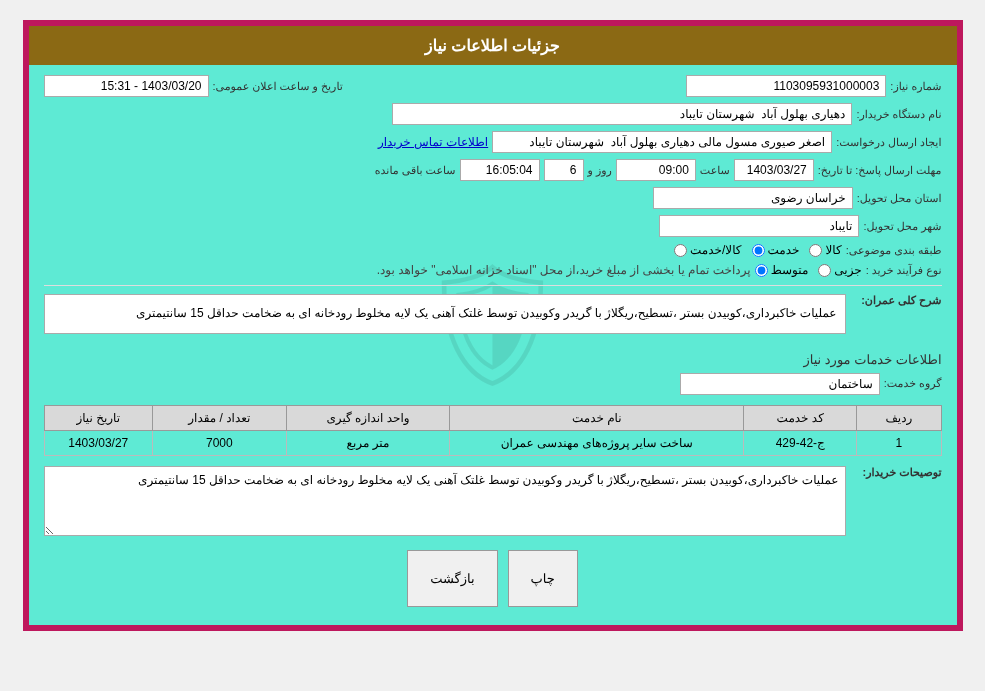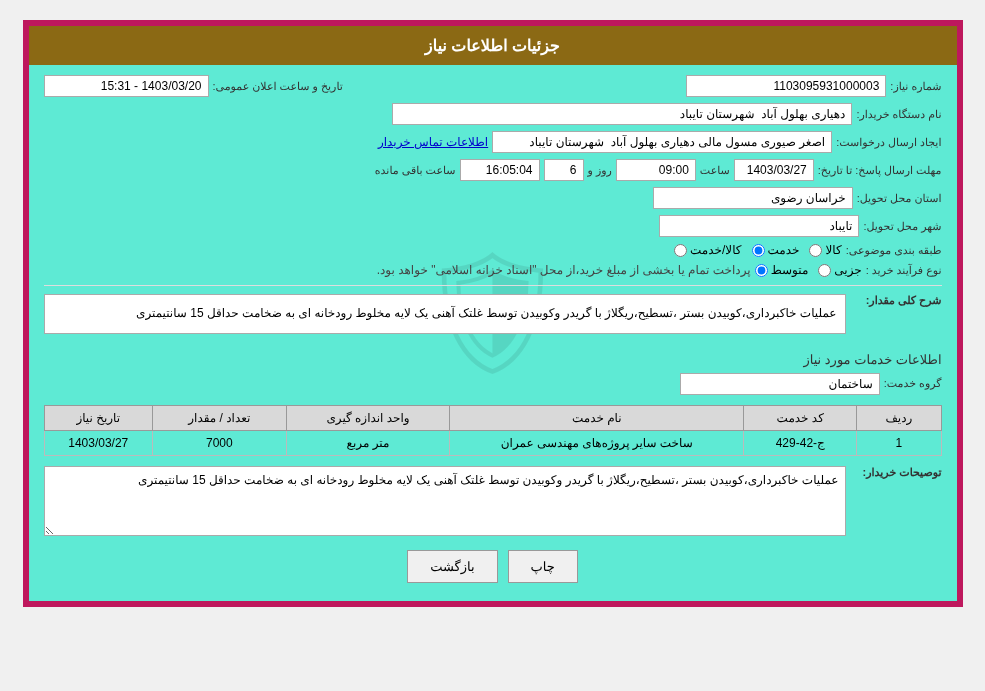--- a/index.html
+++ b/index.html
@@ -108,21 +108,21 @@
       width: 100%;
     }
     .button-bar {
       text-align: center;
       margin: 14px 0 8px 0;
       display: flex;
       justify-content: center;
       gap: 10px;
     }
     .btn {
-      padding: 8px 22px;
+      padding: 20px 22px;
       font-size: 13px;
       font-family: Tahoma, Arial, sans-serif;
       border: 1px solid #999;
       cursor: pointer;
       background: #f0f0f0;
     }
     .btn-print {
       background: #f0f0f0;
       border: 1px solid #999;
     }
@@ -248,21 +248,21 @@
           <span>متوسط</span>
           <input type="radio" name="farayand" value="motavaset" checked="" style="">
         </div>
       </div>
       <span class="notice-text">پرداخت تمام یا بخشی از مبلغ خرید،از محل "اسناد خزانه اسلامی" خواهد بود.</span>
     </div>
 
     <div class="divider-section"></div>
 
     <div class="full-row">
-      <span class="col-label" style="min-width:90px;font-weight:bold;">شرح کلی مقدار:</span>
+      <span class="col-label" style="min-width:90px;font-weight:bold;">شرح کلی عمران:</span>
       <div class="description-box">عملیات خاکبرداری،کوبیدن بستر ،تسطیح،ریگلاژ با گریدر وکوبیدن توسط غلتک آهنی یک لایه مخلوط رودخانه ای به ضخامت حداقل 15 سانتیمتری</div>
     </div>
 
     <div class="section-title">اطلاعات خدمات مورد نیاز</div>
 
     <div class="form-row">
       <span class="col-label">گروه خدمت:</span>
       <input class="input-box medium" type="text" value="ساختمان" readonly="" style="">
     </div>
 

